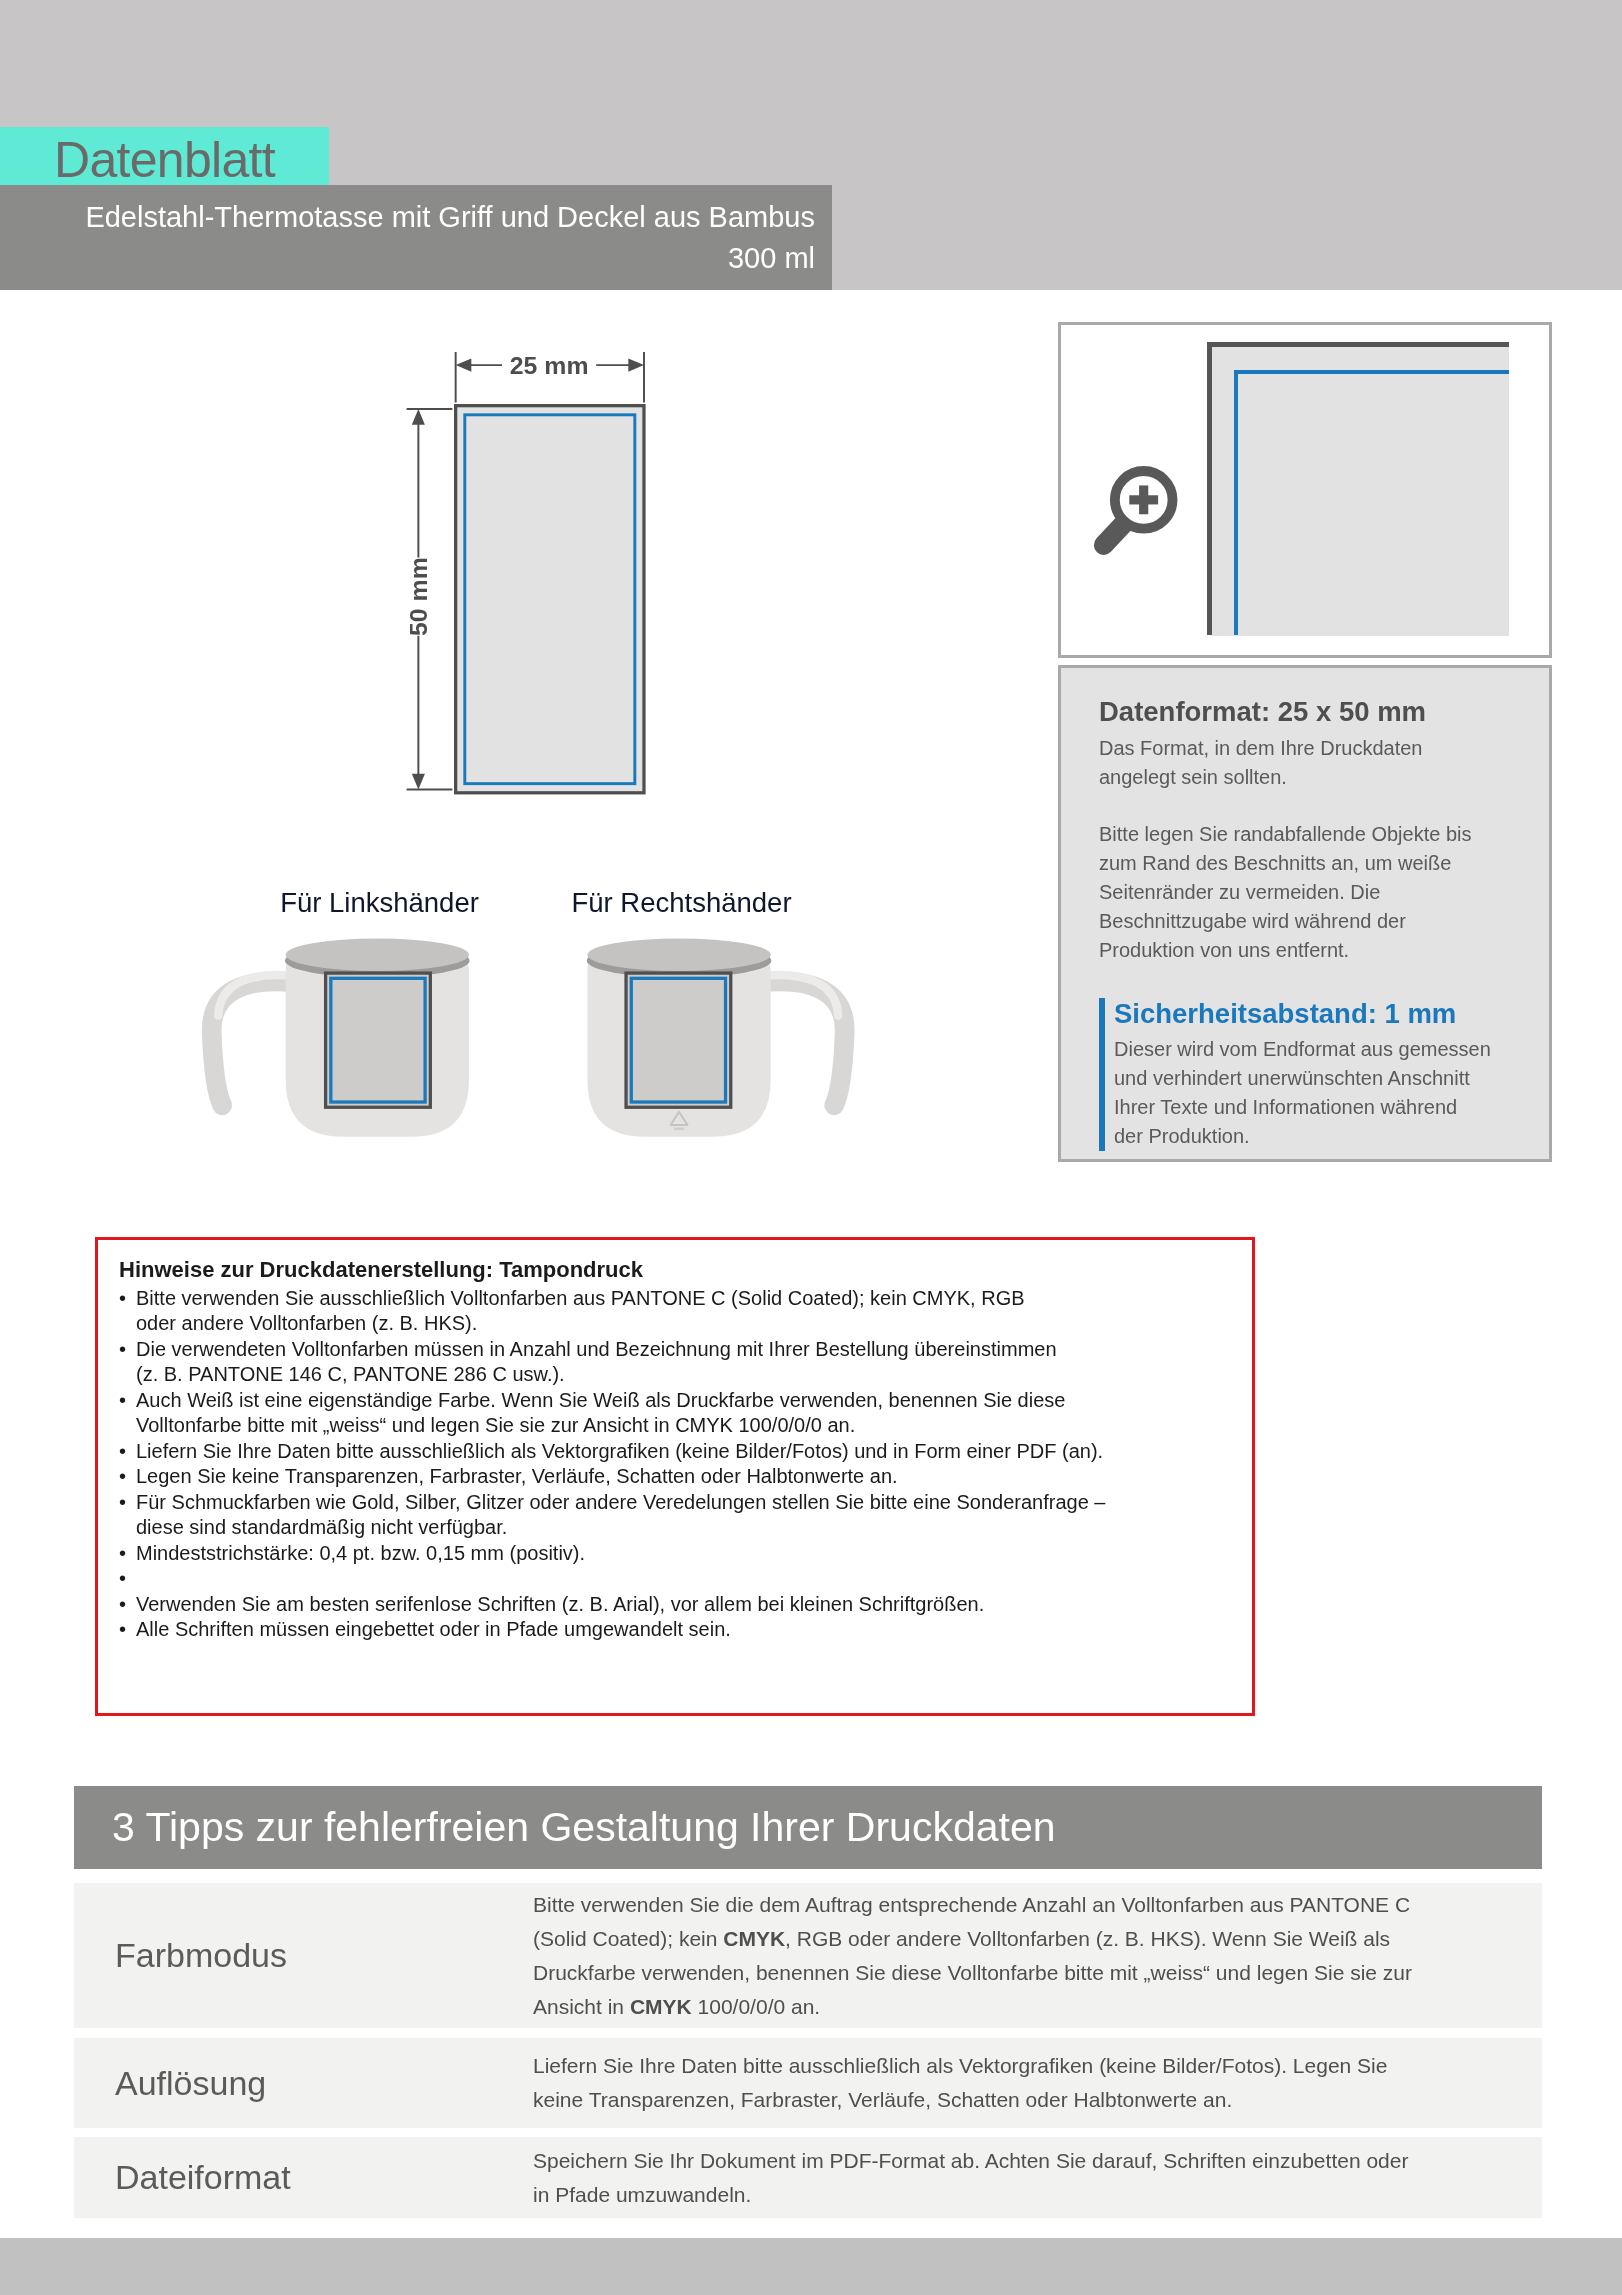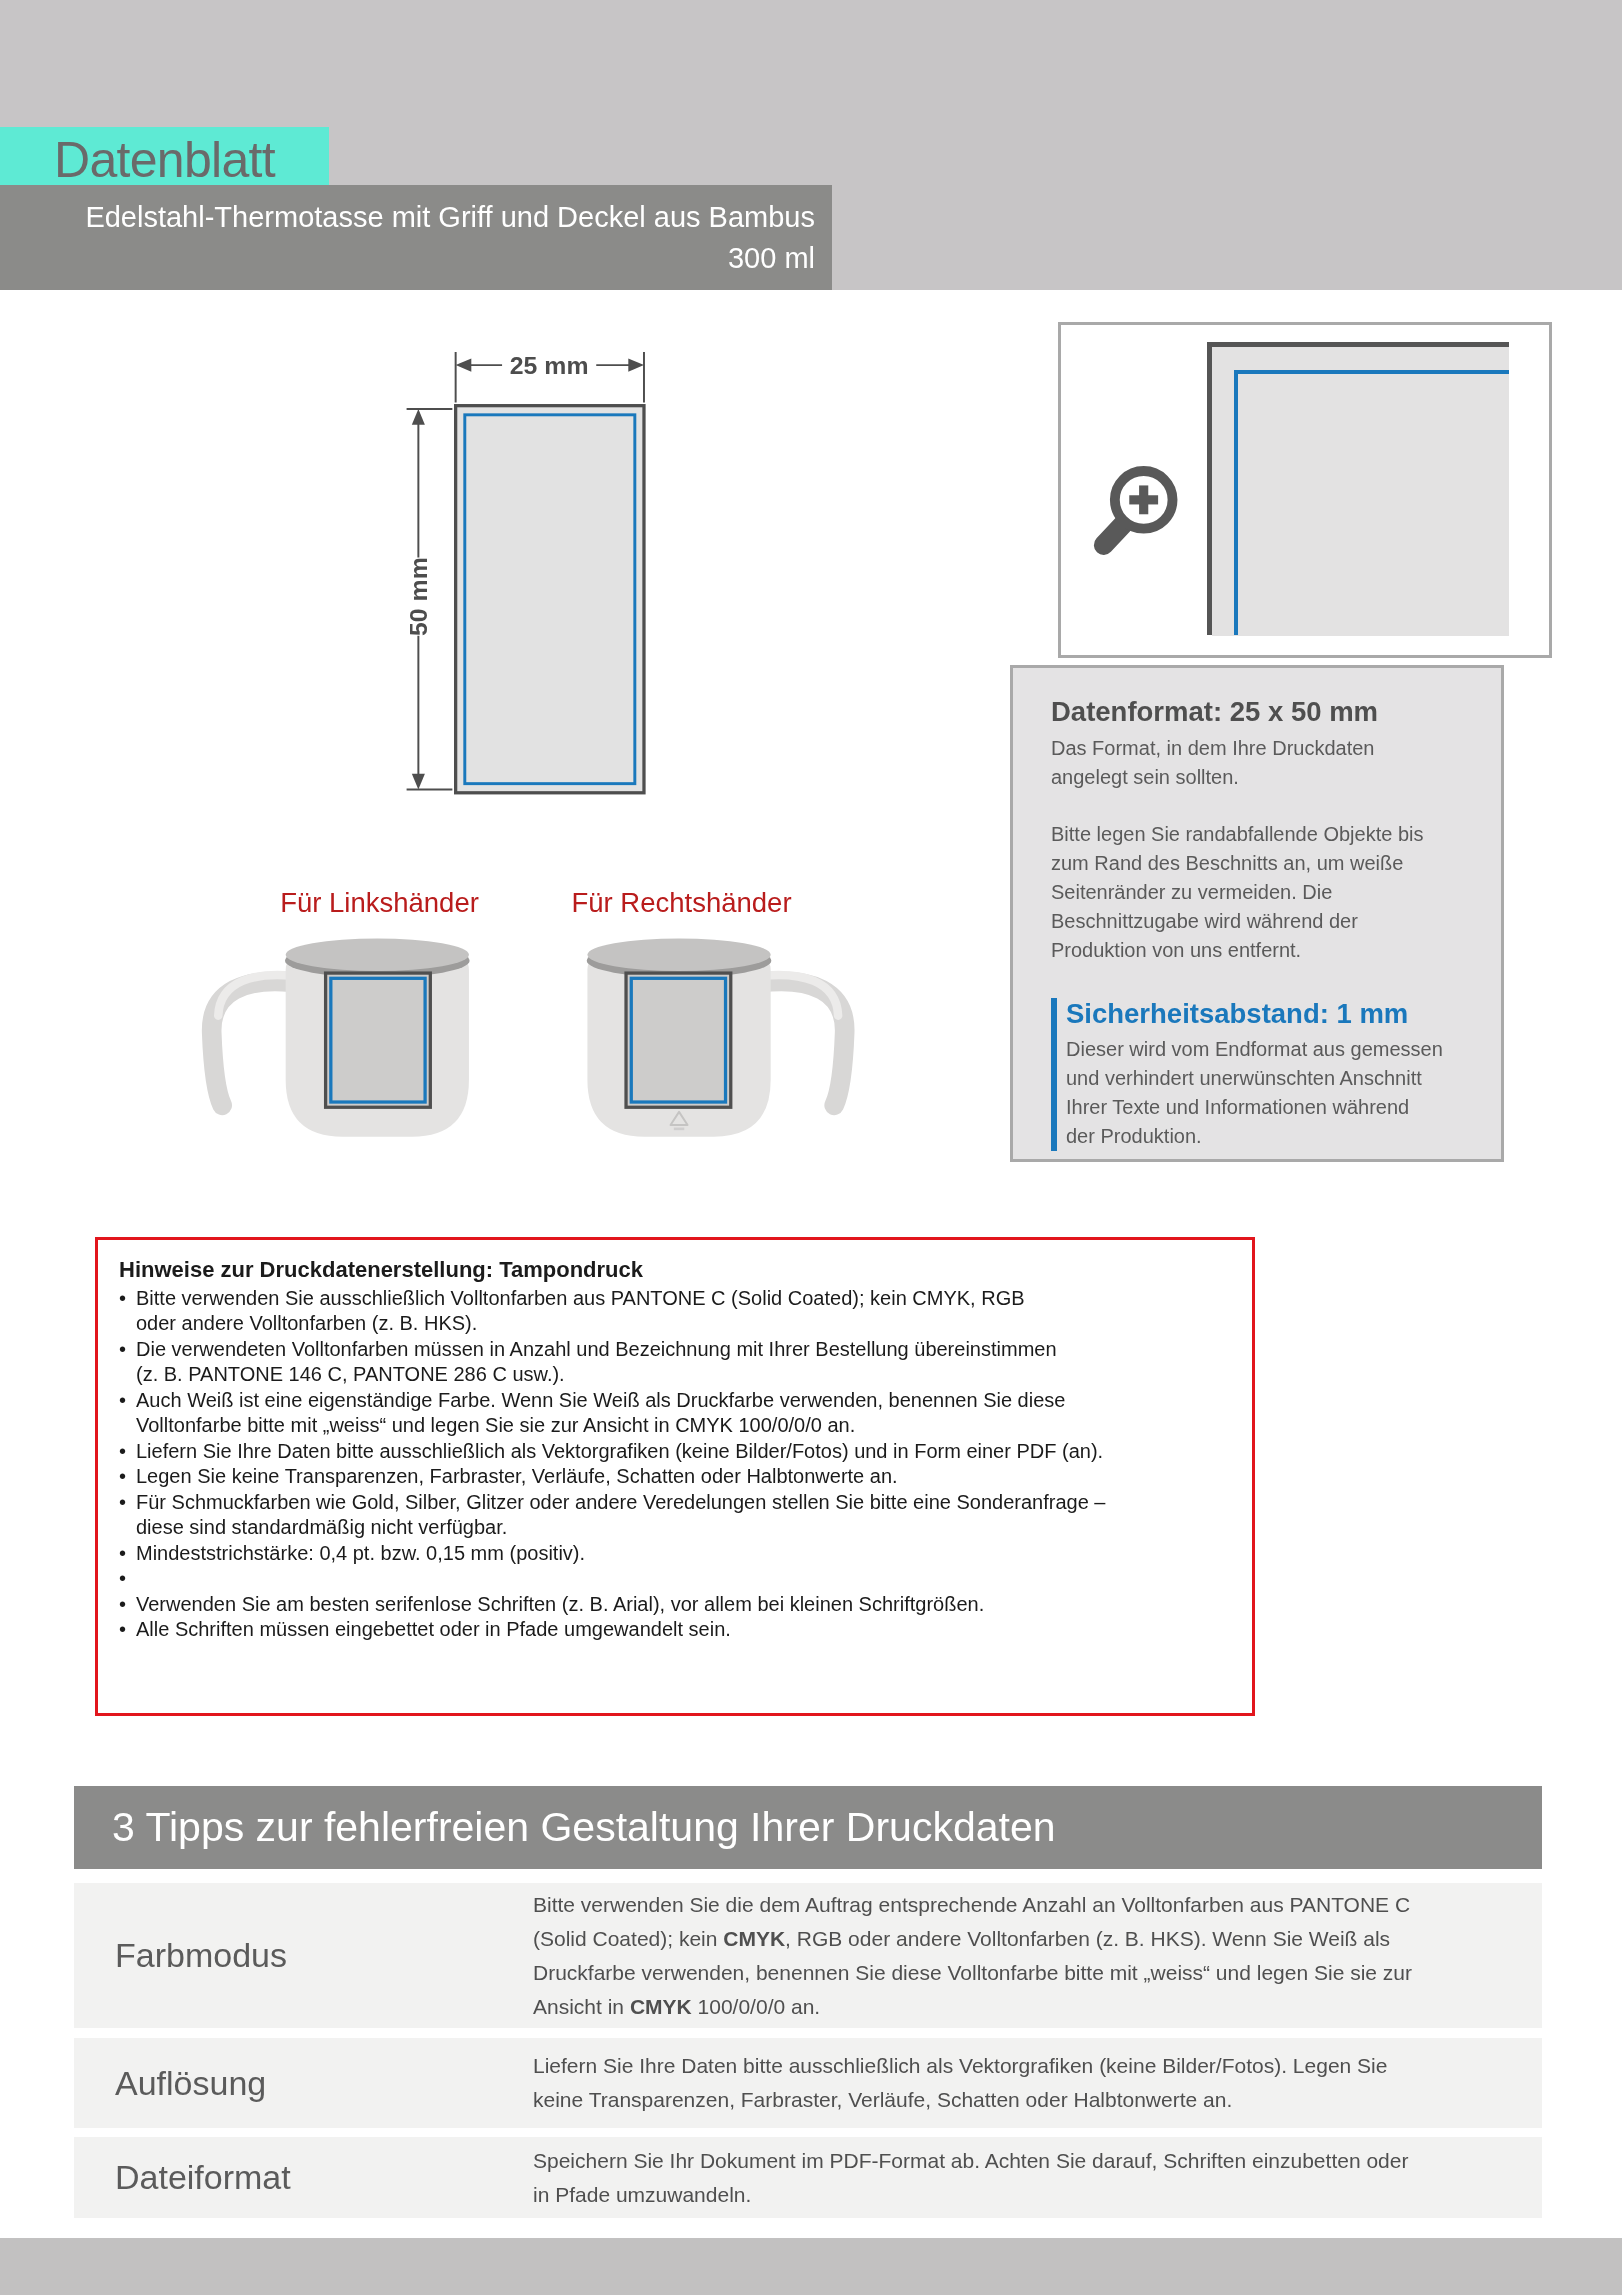--- a/index.html
+++ b/index.html
@@ -23,32 +23,32 @@
   .product-band{left:0;top:185px;width:832px;height:105px;background:var(--band_gray);display:flex;flex-direction:column;justify-content:center;align-items:flex-end;padding-right:17px;box-sizing:border-box;}
   .product-band div{color:#fff;font-size:29px;line-height:41px;white-space:nowrap;}
 
   
   svg{display:block;}
   .st-line{stroke:var(--line_dark);fill:none;}
   .st-fill{fill:var(--line_dark);}
   .dim-label{font-family:"Liberation Sans",sans-serif;font-size:38px;font-weight:700;fill:#4d4d4d;}
 
   
-  .mug-label{width:327px;text-align:center;font-size:27.5px;color:#b91c1c;}
+  .mug-label{width:327px;text-align:center;font-size:27.5px;color:#0f172a;}
 
   
   .zoom-box{left:1058px;top:322px;width:494px;height:336px;background:#fff;border:3.3px solid var(--panel_border);box-sizing:border-box;}
   .corner-dark-top{left:1207px;top:342px;width:302px;height:4.6px;background:#555;}
   .corner-dark-left{left:1207px;top:342px;width:4.6px;height:293px;background:#555;}
   .corner-gray{left:1212px;top:347px;width:297px;height:289px;background:#e3e2e2;}
   .corner-blue-h{left:1234px;top:370px;width:275px;height:3.9px;background:var(--accent_blue);}
   .corner-blue-v{left:1234px;top:370px;width:3.9px;height:265px;background:var(--accent_blue);}
 
   
-  .format-panel{left:1010px;top:665px;width:494px;height:497px;background:var(--panel_bg);border:3.3px solid var(--panel_border);box-sizing:border-box;padding:27.5px 33px 0 38px;color:var(--panel_text);}
+  .format-panel{left:1058px;top:665px;width:494px;height:497px;background:var(--panel_bg);border:3.3px solid var(--panel_border);box-sizing:border-box;padding:27.5px 33px 0 38px;color:var(--panel_text);}
   .format-panel h3{margin:0 0 6.5px 0;font-size:27.5px;color:#4f4f4f;}
   .format-panel p{margin:0;font-size:20px;line-height:29px;white-space:pre-line;}
   .format-panel .gap{height:27.5px;}
   .safety{margin-top:33px;border-left:6.5px solid var(--accent_blue);padding-left:9px;}
   .safety h3{margin:0 0 5.2px 0;font-size:27.5px;color:var(--accent_blue);}
 
   
   .notes-box{left:95px;top:1237px;width:1160px;height:479px;border:3.9px solid var(--alert_red);box-sizing:border-box;background:#fff;padding:15.7px 19.6px 0 21px;color:var(--notes_text);}
   .notes-box h4{margin:0 0 2.6px 0;font-size:22px;line-height:27.5px;color:var(--notes_text);}
   .nb{display:flex;font-size:20px;line-height:25.5px;color:var(--notes_text);}

